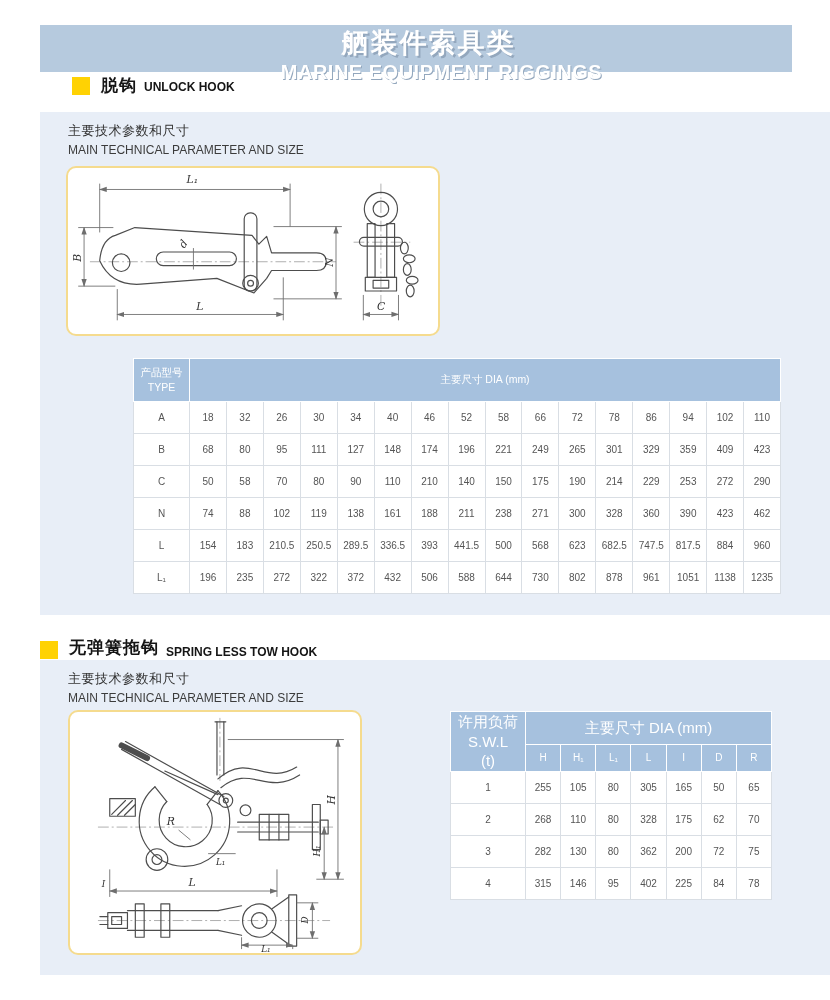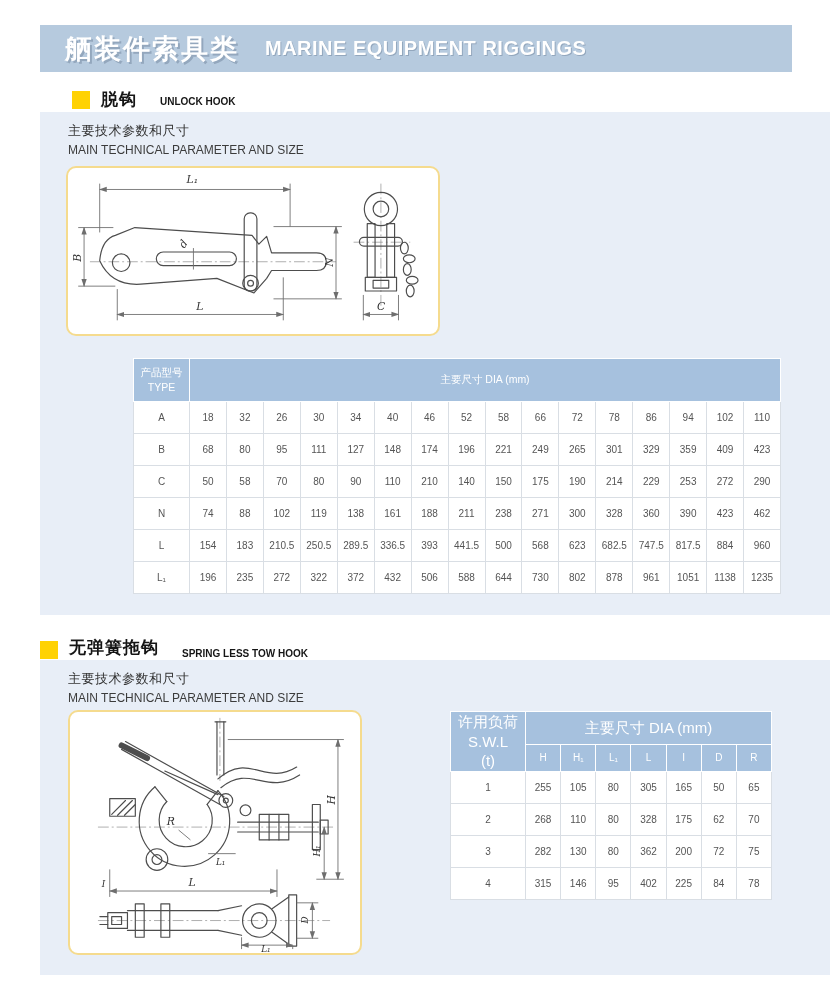--- a/index.html
+++ b/index.html
@@ -1,32 +1,32 @@
 <!DOCTYPE html>
 <html><head>
 <meta charset="utf-8">
 <style>
   html,body{margin:0;padding:0;background:#fff;}
   .page{position:relative;width:830px;height:1000px;background:#ffffff;overflow:hidden;
         font-family:"Liberation Sans",sans-serif;}
 
   
   .band{position:absolute;left:40px;top:25px;width:752px;height:47px;background:#b6cade;
-        display:flex;align-items:center;padding-left:25px;box-sizing:border-box;}
+        display:flex;align-items:center;padding-left:25px;box-sizing:border-box;flex-direction:column;}
   .band .zh{font-size:27px;font-weight:bold;color:#ffffff;letter-spacing:2px;
             text-shadow:2px 2px 0 #93a7bd;white-space:nowrap;}
   .band .en{font-size:20px;font-weight:bold;color:#ffffff;margin-left:26px;letter-spacing:.5px;
             text-shadow:1px 1px 0 #93a7bd;white-space:nowrap;}
 
   
   .sec-title{position:absolute;left:40px;display:flex;align-items:center;}
   .bullet{width:18px;height:18px;background:#ffd203;margin-right:11px;flex:none;}
   .sec-zh{font-size:17px;font-weight:bold;color:#151515;letter-spacing:1px;}
-  .sec-en{font-size:10px;font-weight:bold;color:#151515;margin-left:23px;padding-top:3px;}
-  #sec1-title{top:88px;padding-left:32px;} #sec2-title{top:636px;align-items:flex-end;}
+  .sec-en{font-size:12px;font-weight:bold;color:#151515;margin-left:7px;padding-top:3px;}
+  #sec1-title{top:74px;padding-left:32px;} #sec2-title{top:636px;align-items:flex-end;}
 
   
   .panel{position:absolute;left:40px;width:820px;background:#e8eef7;}
   #panel1{top:112px;height:503px;} #panel2{top:660px;height:315px;}
 
   .param{position:absolute;left:28px;top:10px;color:#333;}
   .param .zh{font-size:13px;letter-spacing:.5px;}
   .param .en{font-size:12px;color:#3c3c3c;margin-top:3px;}
 
   .drawbox{position:absolute;background:#ffffff;border:2px solid #f5db8e;border-radius:10px;

